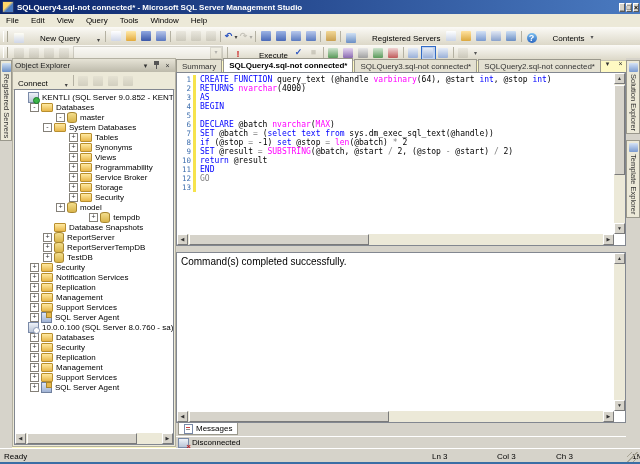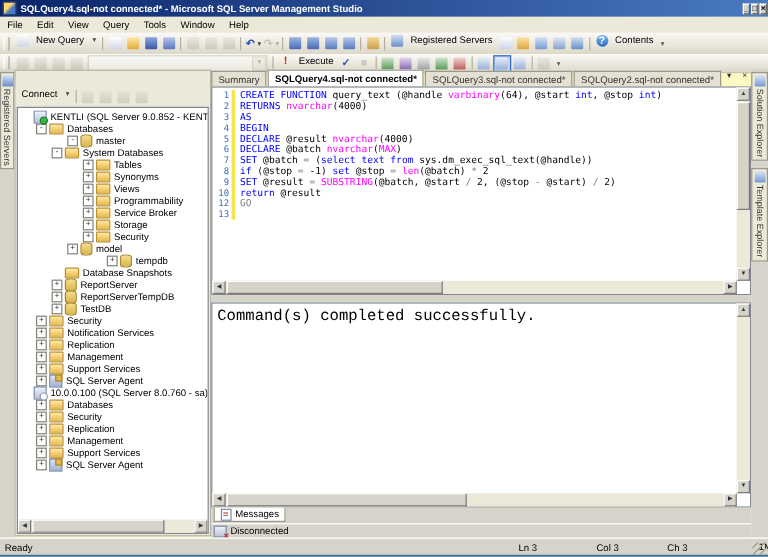--- a/index.html
+++ b/index.html
@@ -20,21 +20,21 @@
   .menubar{position:absolute;left:0;top:14px;width:640px;height:13px;background:#ece9d8;
     display:flex;align-items:center;border-bottom:1px solid #d8d5c6;}
   .menu-item{padding:1px 6px;}
   
   .toolbar{position:absolute;left:0;width:640px;background:linear-gradient(#fbfaf6,#dcd8c8);
     display:flex;align-items:center;border-bottom:1px solid #c6c3b4;}
   #toolbar-standard{top:27px;height:18px;}
   #toolbar-query{top:45px;height:15px;}
   .grip{width:3px;height:11px;margin:0 3px;border-left:1px solid #fff;border-right:1px solid #a8a494;}
   .tb-sep{width:1px;height:11px;background:#b4b1a2;margin:0 2px;flex:none;}
-  .tb-btn{display:inline-flex;align-items:flex-start;gap:6px;padding:0 3px;height:14px;flex:none;}
+  .tb-btn{display:inline-flex;align-items:flex-end;gap:16px;padding:0 3px;height:14px;flex:none;}
   .tb-ico{width:15px;height:14px;display:inline-flex;align-items:center;justify-content:center;flex:none;position:relative;}
   .tb-ico.pressed{border:1px solid #316ac5;background:#c1d2ee;width:13px;height:12px;}
   .blob{width:10px;height:10px;border-radius:1px;display:inline-flex;align-items:center;justify-content:center;}
   .glyph{font-size:9px;font-weight:bold;line-height:9px;}
   .dis{opacity:.38;}
   .dd{font-size:6px;color:#444;margin-left:1px;}
   .combo{width:148px;height:12px;background:#fff;border:1px solid #9a988c;display:inline-flex;
     align-items:center;justify-content:flex-end;margin:0 2px;flex:none;}
   .combo .cbtn{width:10px;height:10px;background:#ece9d8;border:1px solid #b4b1a2;font-size:6px;
     line-height:9px;text-align:center;color:#555;margin:0;}
@@ -95,21 +95,21 @@
   .ln{width:14px;text-align:right;color:var(--line_number);flex:none;font-size:7.5px;}
   .chg{width:3px;height:9px;background:var(--change_bar);margin-left:2px;flex:none;}
   .ctext{margin-left:4px;}
   .tk-k{color:var(--keyword);}
   .tk-m{color:var(--system_function);}
   .tk-o{color:var(--operator);}
   .tk-t{color:#000;}
   #splitter{position:absolute;left:176px;top:246px;width:450px;height:6px;background:#d6d3ca;}
   #results-pane{position:absolute;left:176px;top:252px;width:450px;height:171px;background:#fff;
     border:1px solid #828790;box-sizing:border-box;}
-  #results-text{position:absolute;left:4px;top:3px;font-family:Liberation Mono, monospace;font-size:13px;}
+  #results-text{position:absolute;left:4px;top:3px;font-family:Liberation Sans, sans-serif;font-size:10px;}
   #msg-tabstrip{position:absolute;left:176px;top:423px;width:450px;height:13px;background:#d6d3ca;
     display:flex;align-items:flex-start;padding-left:2px;box-sizing:border-box;}
   .mtab{height:11px;padding:0 5px;background:#fff;border:1px solid #9a988c;border-top:none;
     display:inline-flex;align-items:center;gap:3px;}
   .mtab .micon{width:7px;height:8px;background:#fff;border:1px solid #7a8aa8;position:relative;}
   .mtab .micon::after{content:"";position:absolute;left:1px;top:2px;width:4px;height:1px;background:#d04040;box-shadow:0 2px 0 #888;}
   #disc-bar{position:absolute;left:176px;top:436px;width:450px;height:12px;background:#d6d3ca;
     border-top:1px solid #fff;display:flex;align-items:center;padding-left:2px;box-sizing:border-box;}
   .disc-icon{width:9px;height:8px;background:linear-gradient(#eef2f8,#b9c4d6);border:1px solid #7a8aa8;
     margin-right:3px;position:relative;}
@@ -300,20 +300,26 @@
     </div>
 
   <div class="vstrip" id="strip-left">
     <div class="vtab">
       <span class="vicon" style="background:linear-gradient(#cfe0f4,#6a8ec4);"></span>
       <span class="vlabel">Registered Servers</span>
     </div>
   </div>
 
   <div id="object-explorer">
+    <div class="oe-head">
+      <span class="oe-title">Object Explorer</span>
+      <span class="oe-hbtn">▾</span>
+      <span class="oe-hbtn"><span class="pin"></span></span>
+      <span class="oe-hbtn">×</span>
+    </div>
     <div class="oe-tools">
       <span class="tb-btn">
         <span>Connect</span>
         <span class="dd">▾</span>
       </span>
       <span class="tb-sep"></span>
       <span id="oe-tool-icons" style="display:inline-flex;">
           <span class="tb-ico dis">
             <span class="blob" style="background: linear-gradient(rgb(216, 213, 200), rgb(168, 165, 152));"></span>
           </span>
@@ -501,26 +507,27 @@
     <span class="ts-btn">▾</span>
     <span class="ts-btn">×</span>
   </div>
 
   <div id="code-pane">
     <div id="code-lines">
         <div class="cline"><span class="ln">1</span><span class="chg"></span><span class="ctext"><span class="tk-k">CREATE FUNCTION</span><span class="tk-t"> query_text (@handle </span><span class="tk-m">varbinary</span><span class="tk-t">(64), @start </span><span class="tk-k">int</span><span class="tk-t">, @stop </span><span class="tk-k">int</span><span class="tk-t">)</span></span></div>
         <div class="cline"><span class="ln">2</span><span class="chg"></span><span class="ctext"><span class="tk-k">RETURNS</span><span class="tk-t"> </span><span class="tk-m">nvarchar</span><span class="tk-t">(4000)</span></span></div>
         <div class="cline"><span class="ln">3</span><span class="chg"></span><span class="ctext"><span class="tk-k">AS</span></span></div>
         <div class="cline"><span class="ln">4</span><span class="chg"></span><span class="ctext"><span class="tk-k">BEGIN</span></span></div>
-        <div class="cline"><span class="ln">5</span><span class="chg"></span><span class="ctext"><span class="tk-k">DECLARE</span><span class="tk-t"> @result </span><span class="tk-m">nvarchar</span><span class="tk-t">(4000)</span></span></div>
+        <div class="cline"><span class="ln">5</span><span class="chg"></span></div>
         <div class="cline"><span class="ln">6</span><span class="chg"></span><span class="ctext"><span class="tk-k">DECLARE</span><span class="tk-t"> @batch </span><span class="tk-m">nvarchar</span><span class="tk-t">(</span><span class="tk-m">MAX</span><span class="tk-t">)</span></span></div>
         <div class="cline"><span class="ln">7</span><span class="chg"></span><span class="ctext"><span class="tk-k">SET</span><span class="tk-t"> @batch </span><span class="tk-o">=</span><span class="tk-t"> (</span><span class="tk-k">select</span><span class="tk-t"> </span><span class="tk-k">text</span><span class="tk-t"> </span><span class="tk-k">from</span><span class="tk-t"> sys.dm_exec_sql_text(@handle))</span></span></div>
         <div class="cline"><span class="ln">8</span><span class="chg"></span><span class="ctext"><span class="tk-k">if</span><span class="tk-t"> (@stop </span><span class="tk-o">=</span><span class="tk-t"> -1) </span><span class="tk-k">set</span><span class="tk-t"> @stop </span><span class="tk-o">=</span><span class="tk-t"> </span><span class="tk-m">len</span><span class="tk-t">(@batch) </span><span class="tk-o">*</span><span class="tk-t"> 2</span></span></div>
         <div class="cline"><span class="ln">9</span><span class="chg"></span><span class="ctext"><span class="tk-k">SET</span><span class="tk-t"> @result </span><span class="tk-o">=</span><span class="tk-t"> </span><span class="tk-m">SUBSTRING</span><span class="tk-t">(@batch, @start </span><span class="tk-o">/</span><span class="tk-t"> 2, (@stop </span><span class="tk-o">-</span><span class="tk-t"> @start) </span><span class="tk-o">/</span><span class="tk-t"> 2)</span></span></div>
         <div class="cline"><span class="ln">10</span><span class="chg"></span><span class="ctext"><span class="tk-k">return</span><span class="tk-t"> @result</span></span></div>
+        <div class="cline"><span class="ln">11</span><span class="chg"></span><span class="ctext"><span class="tk-k">END</span></span></div>
         <div class="cline"><span class="ln">12</span><span class="chg"></span><span class="ctext"><span class="tk-o">GO</span></span></div>
         <div class="cline"><span class="ln">13</span><span class="chg"></span><span class="ctext"></span></div>
       </div>
     <div class="sb" style="right:0;top:0;bottom:11px;width:11px;">
       <span class="sb-btn" style="top:0;left:0;">▲</span>
       <span class="sb-btn" style="bottom:0;left:0;">▼</span>
       <span class="sb-thumb" style="top:12px;left:0;width:11px;height:90px;"></span>
     </div>
     <div class="sb" style="left:0;right:11px;bottom:0;height:11px;">
       <span class="sb-btn" style="left:0;top:0;">◀</span>

